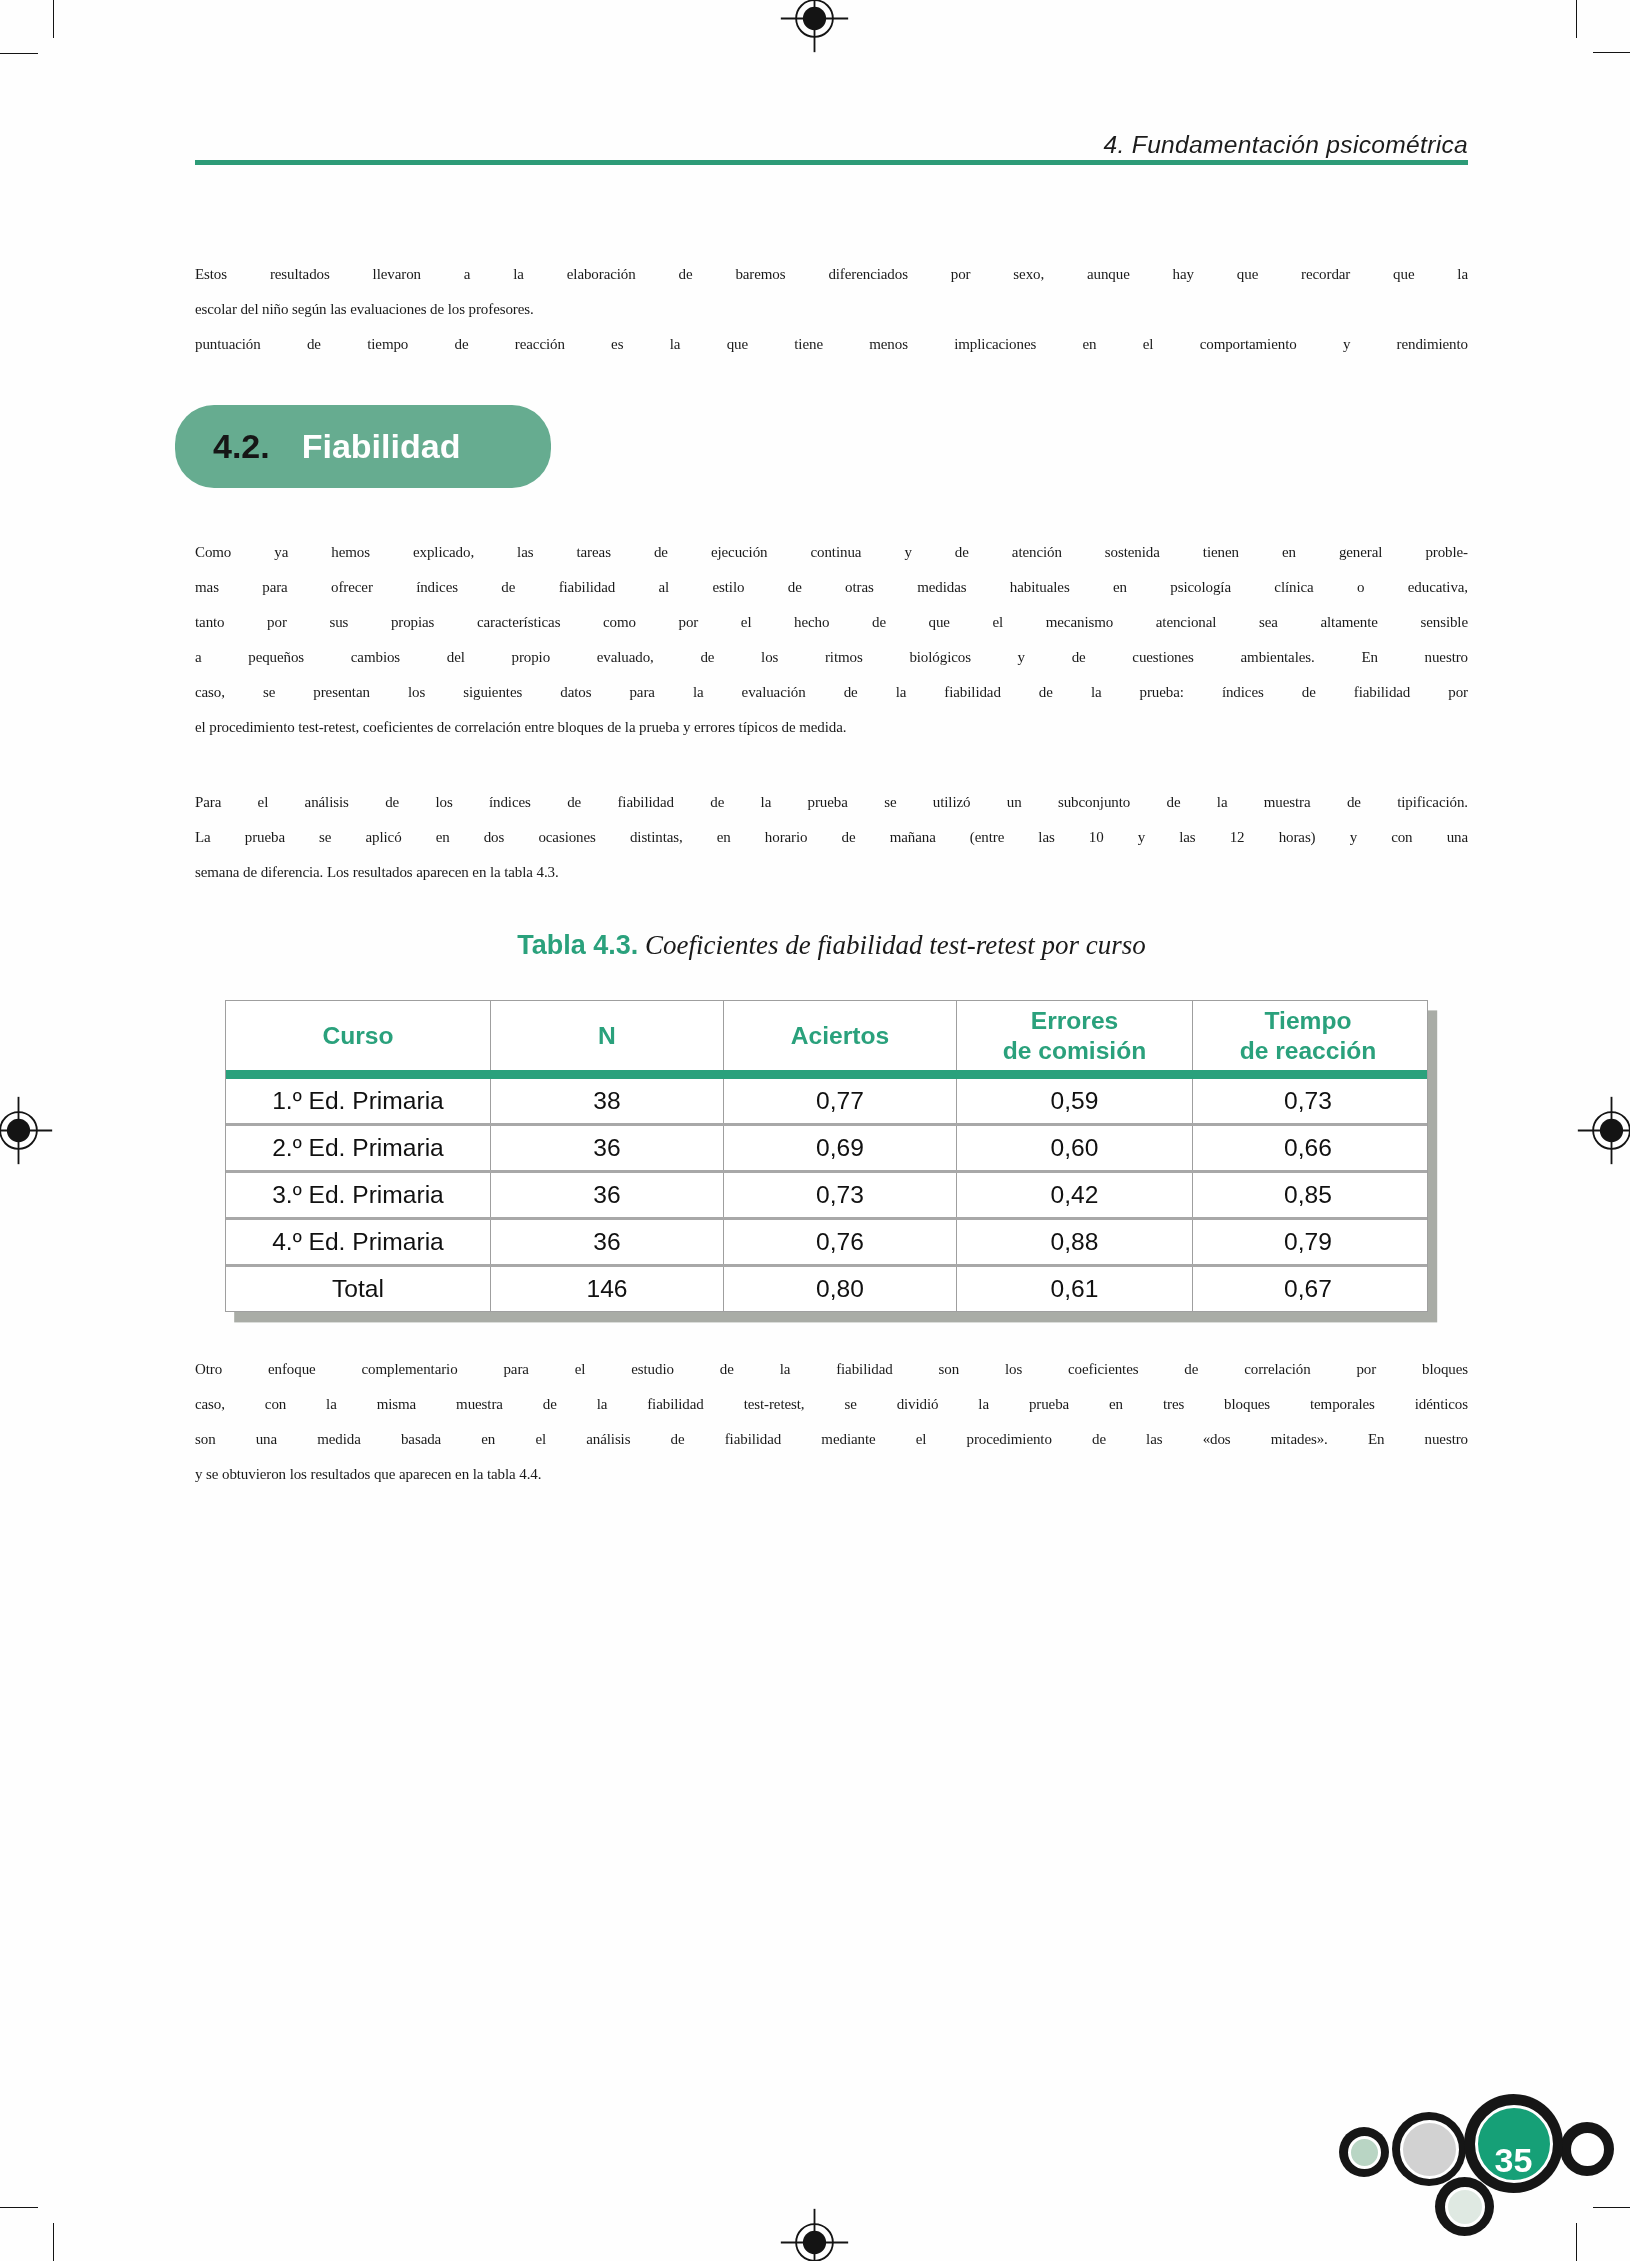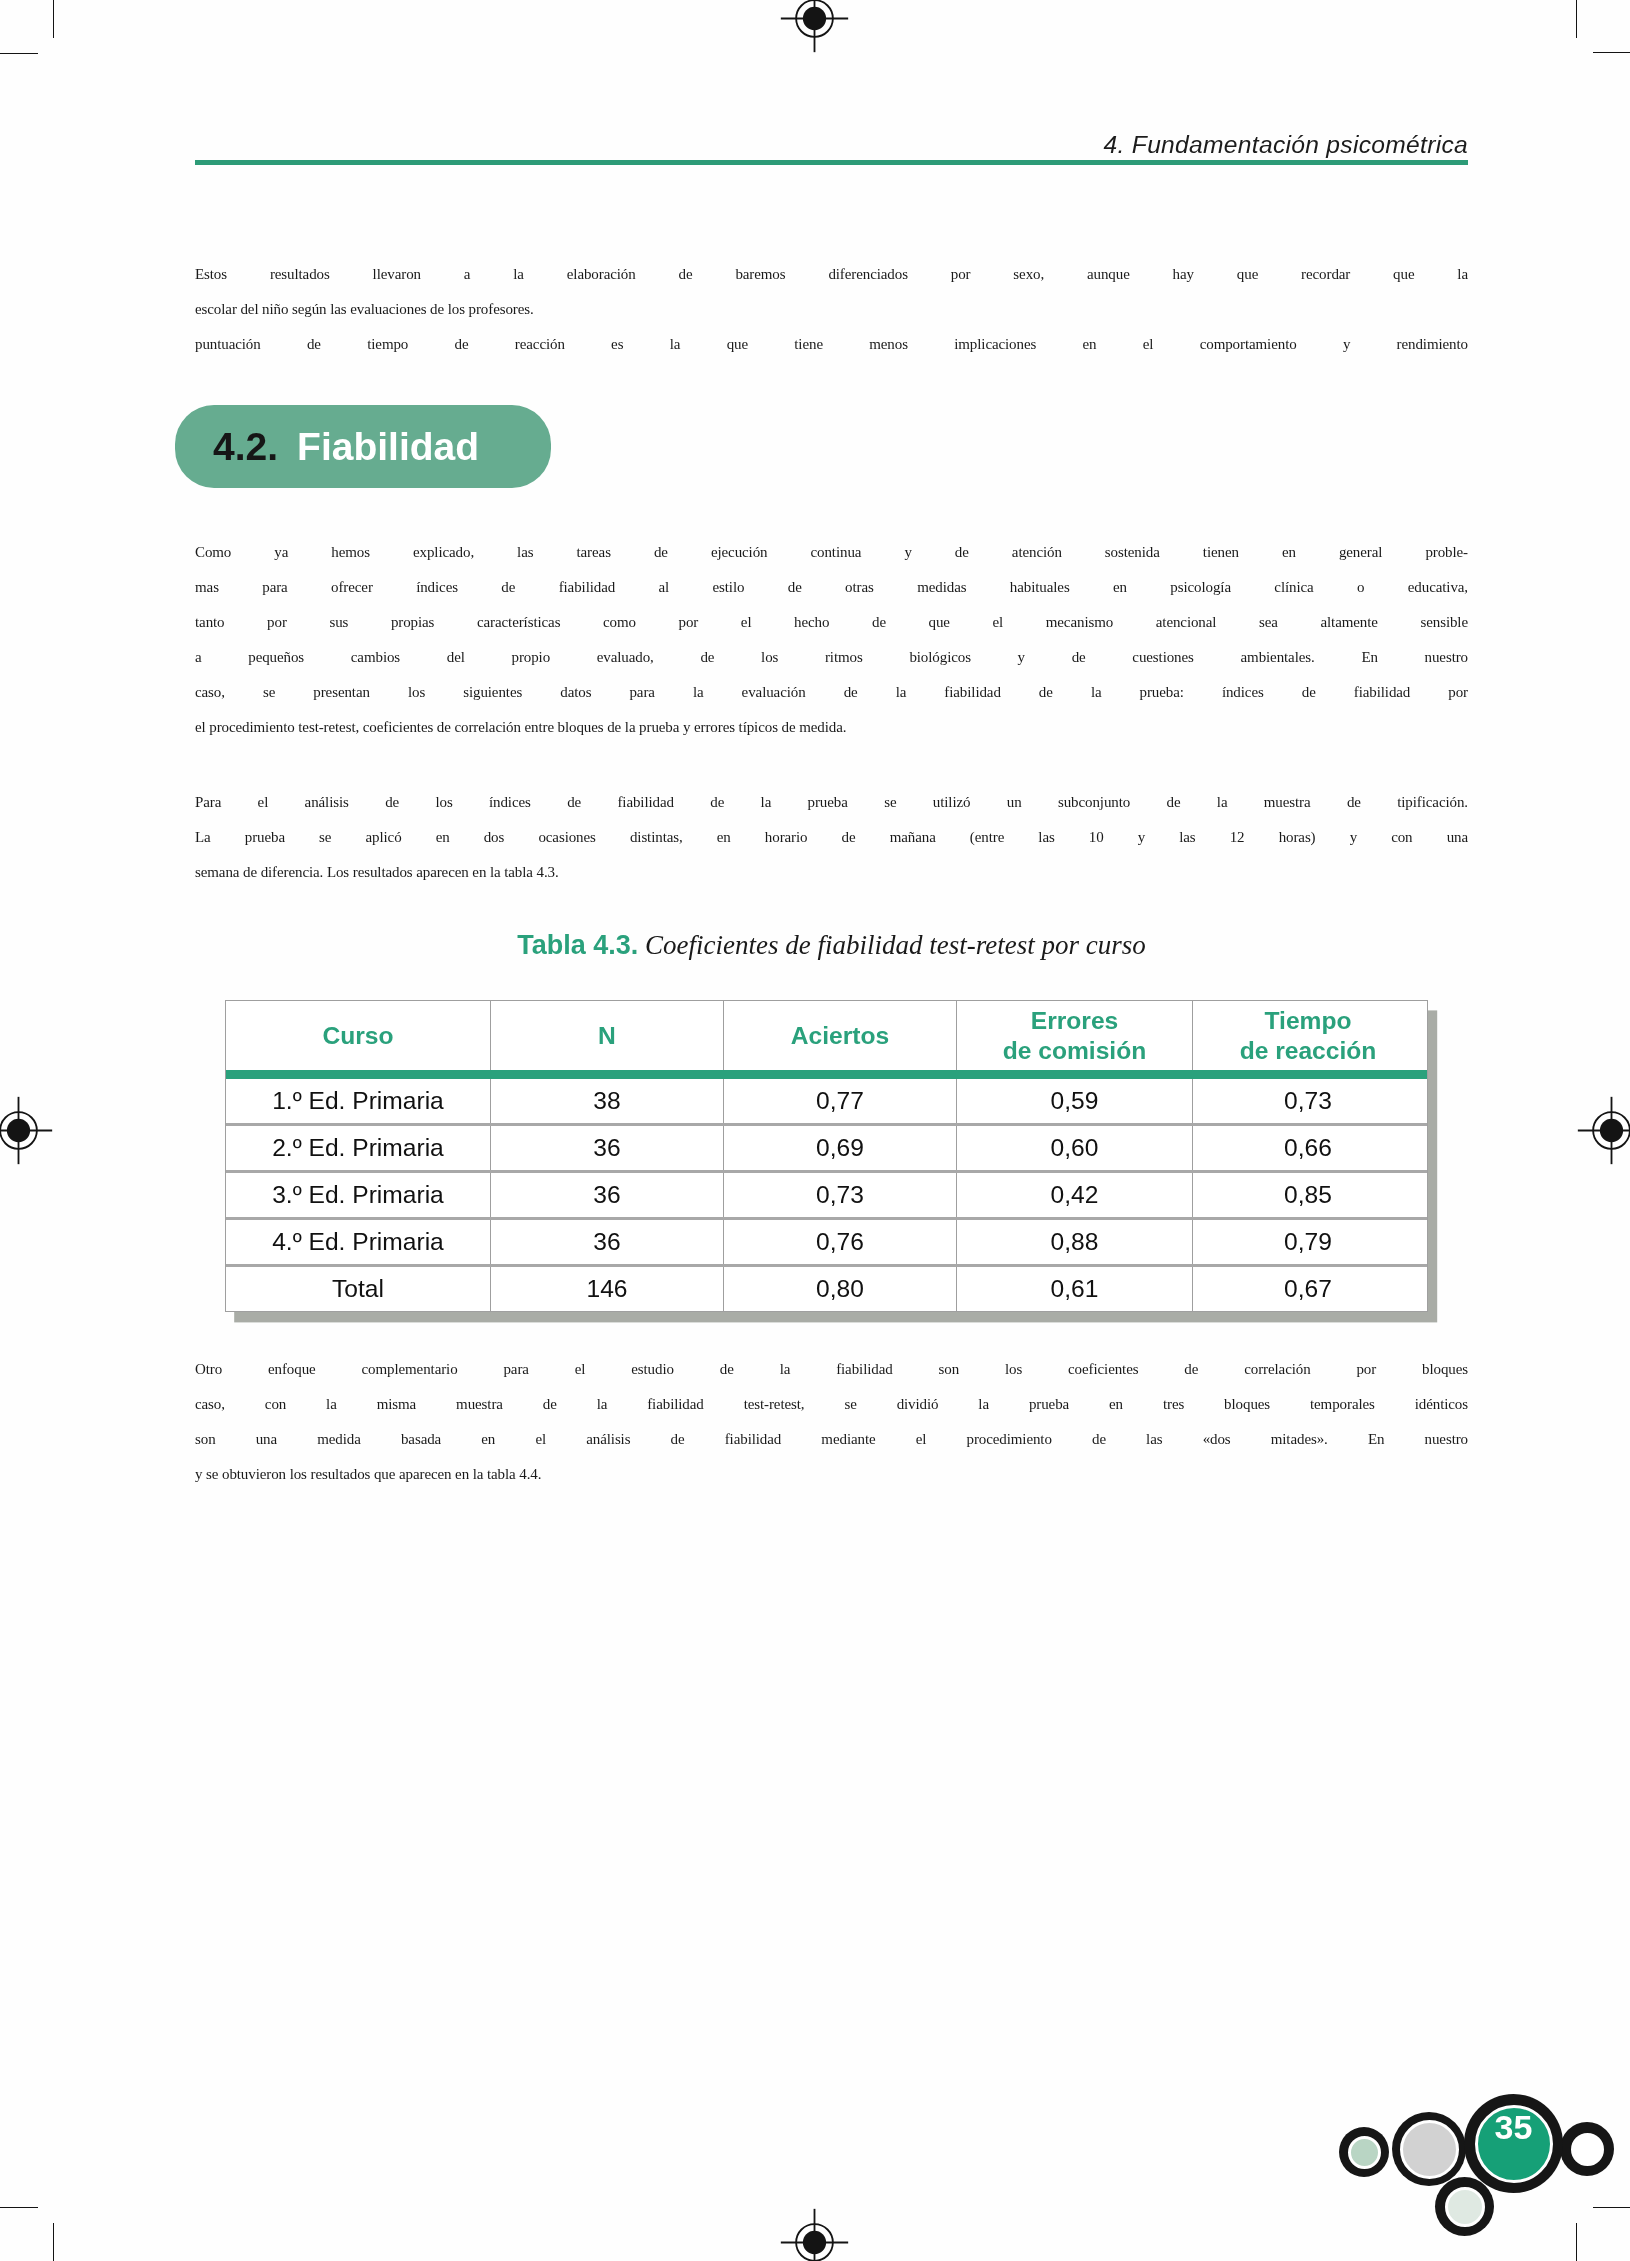--- a/index.html
+++ b/index.html
@@ -24,22 +24,22 @@
   }
   .head-rule{position:absolute;left:195px;top:160px;width:1273px;height:4.9px;background:#2d9b77;}
   
   .para{position:absolute;left:195px;width:1273px;font-size:15px;letter-spacing:-0.1px;line-height:35px;}
   .para .line{text-align:justify;text-align-last:justify;white-space:nowrap;}
   .para .line.last{text-align-last:left;}
   
   .section-pill{
     position:absolute;left:175px;top:405px;width:376px;height:83px;
     background:#66ac90;border-radius:39px;
-    display:flex;align-items:center;gap:19px;padding-left:38px;box-sizing:border-box;
-    font-family:"Liberation Sans", sans-serif;font-weight:bold;font-size:39px;
+    display:flex;align-items:center;gap:32px;padding-left:38px;box-sizing:border-box;
+    font-family:"Liberation Sans", sans-serif;font-weight:bold;font-size:34px;
   }
   .section-pill .num{color:#161616;}
   .section-pill .ttl{color:#ffffff;}
   
   .tbl-caption{
     position:absolute;left:195px;top:930px;width:1273px;
     text-align:center;font-size:27px;
   }
   .tbl-caption .lbl{font-family:"Liberation Sans", sans-serif;font-weight:bold;color:#2aa17c;font-style:normal;}
   .tbl-caption .cap{font-family:"Liberation Serif", serif;font-style:italic;color:#1a1a1a;}
@@ -63,21 +63,21 @@
     font-size:24.6px;color:#111111;
   }
   .td:not(:last-child){border-right:1.8px solid #9f9f9f;}
   .trow + .trow{border-top:3.1px solid #a8a8a8;}
   
   .ring{position:absolute;background:#161616;border-radius:50%;display:flex;align-items:center;justify-content:center;}
   .fill{border-radius:50%;border:3.1px solid #ffffff;box-sizing:content-box;}
   .pnum-text{
     font-family:"Liberation Sans", sans-serif;font-weight:bold;font-size:34px;color:#ffffff;
   }
-  .fill.green{background:#16a077;display:flex;align-items:flex-start;justify-content:center;}
+  .fill.green{background:#16a077;display:flex;align-items:flex-end;justify-content:center;}
 </style>
 </head>
 <body>
 
 <div class="page">
 
   <div class="cropline" style="left:53px;top:0;width:1.2px;height:38px;"></div>
   <div class="cropline" style="left:0;top:53px;width:38px;height:1.2px;"></div>
   <div class="cropline" style="left:1576px;top:0;width:1.2px;height:38px;"></div>
   <div class="cropline" style="left:1593px;top:52px;width:38px;height:1.2px;"></div>

